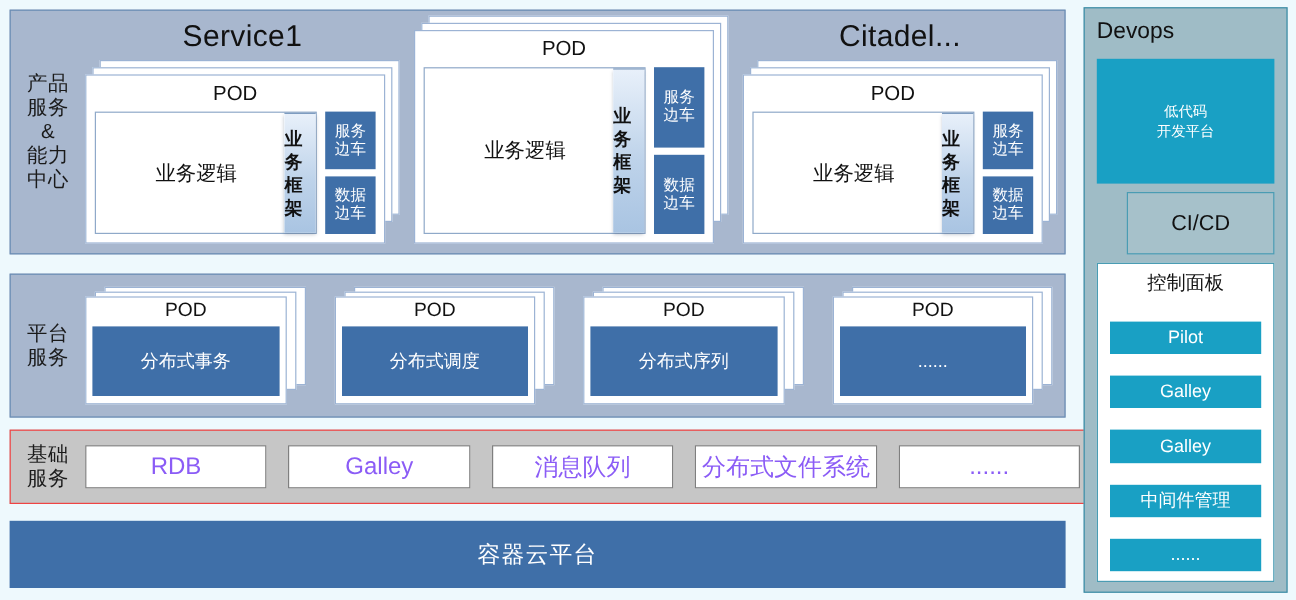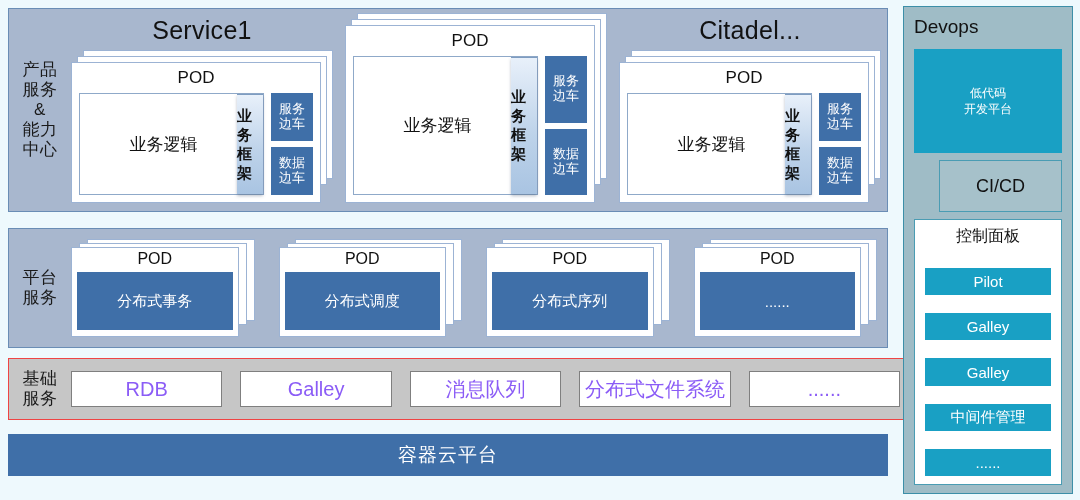--- a/index.html
+++ b/index.html
@@ -146,21 +146,21 @@
     height: 36px;
     background: #fff;
     border: 1px solid #7f7f7f;
     display: flex; align-items: center; justify-content: center;
     font-size: 20px; color: #8b5cf6;
   }
 
   
   #container-platform {
     position: absolute;
-    left: 8px; top: 434px; width: 880px; height: 42px;
+    left: 8px; top: 434px; width: 880px; height: 56px;
     background: #3f6fa8;
     display: flex; align-items: center; justify-content: center;
     color: #fff; font-size: 19px; letter-spacing: 1px;
   }
 
   
   #devops {
     position: absolute;
     left: 903px; top: 6px; width: 170px; height: 488px;
     background: #9fbcc6;

